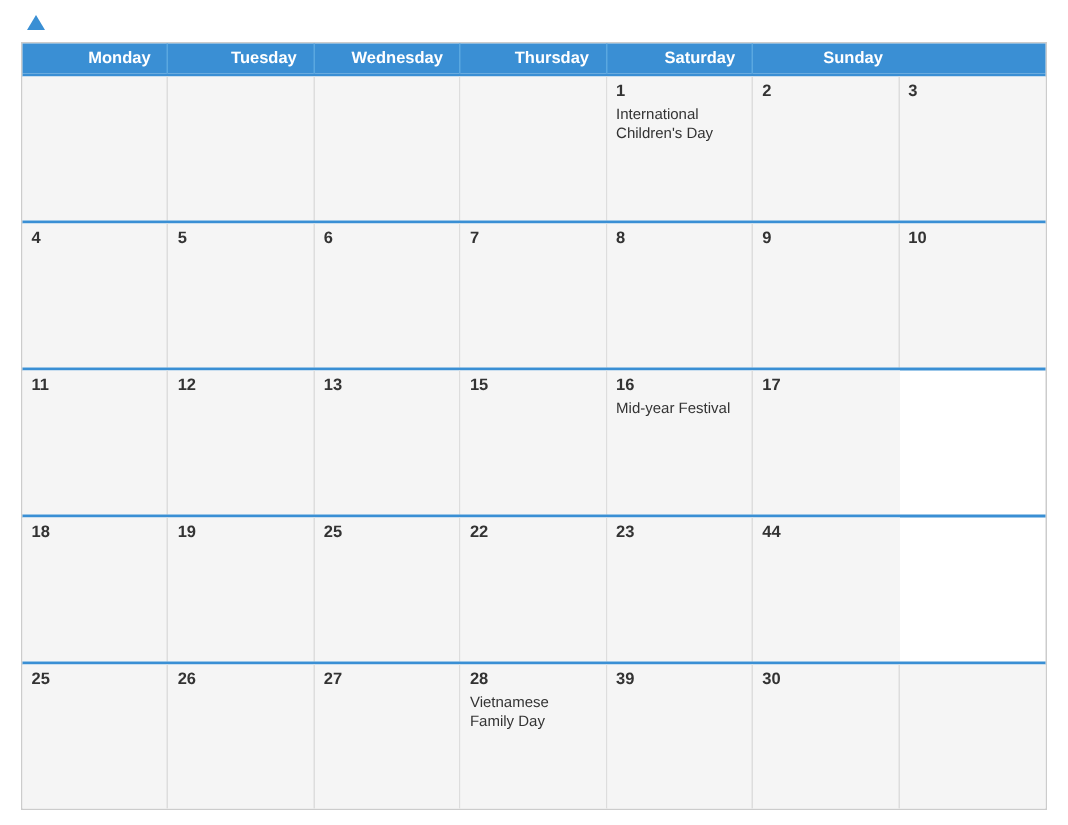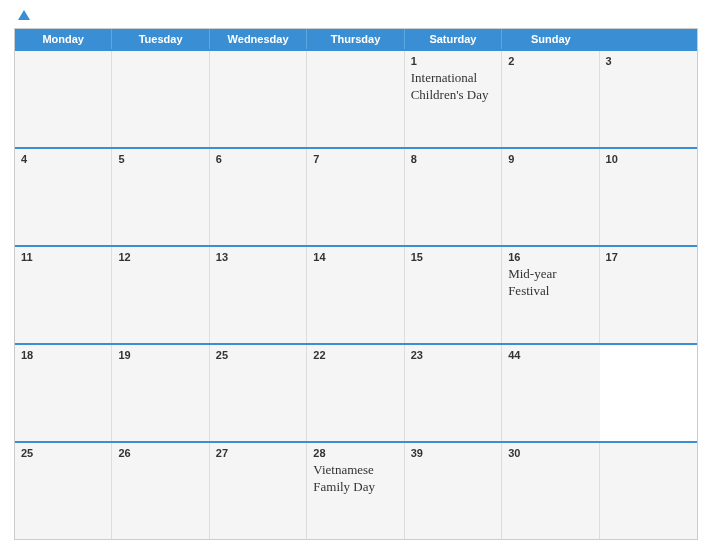--- a/index.html
+++ b/index.html
@@ -82,21 +82,21 @@
       display: grid;
       grid-template-columns: repeat(7, 1fr);
       background: #3a8fd4;
     }
 
     .day-header {
       color: #fff;
       font-size: 11px;
       font-weight: bold;
       padding: 4px 11px;
-      text-align: center;
+      text-align: right;
       border-right: 1px solid #5aa8e0;
     }
 
     .day-header:last-child {
       border-right: none;
     }
 
     
     .calendar-body {
       flex: 1;
@@ -129,25 +129,24 @@
     }
 
     .day-number {
       font-size: 11px;
       color: #333;
       font-weight: bold;
       margin-bottom: 2px;
     }
 
     .event-text {
-      font-size: 13px;
+      font-size: 10px;
       color: #333;
       line-height: 1.3;
       margin-top: 1px;
-      font-family: Liberation Serif, serif;
     }
   </style>
 </head>
 <body>
 
 <div class="page">
 
   <div class="header">
     <div class="logo">
       <span class="logo-general"></span>
@@ -213,23 +212,20 @@
           <div class="day-cell">
             <div class="day-number">11</div>
           </div>
           <div class="day-cell">
             <div class="day-number">12</div>
           </div>
           <div class="day-cell">
             <div class="day-number">13</div>
           </div>
           <div class="day-cell">
-            <div class="day-number">14</div>
-          </div>
-          <div class="day-cell">
             <div class="day-number">15</div>
           </div>
           <div class="day-cell">
             <div class="day-number">16</div>
             <div class="event-text">Mid-year Festival</div>
           </div>
           <div class="day-cell">
             <div class="day-number">17</div>
           </div>
         </div>

